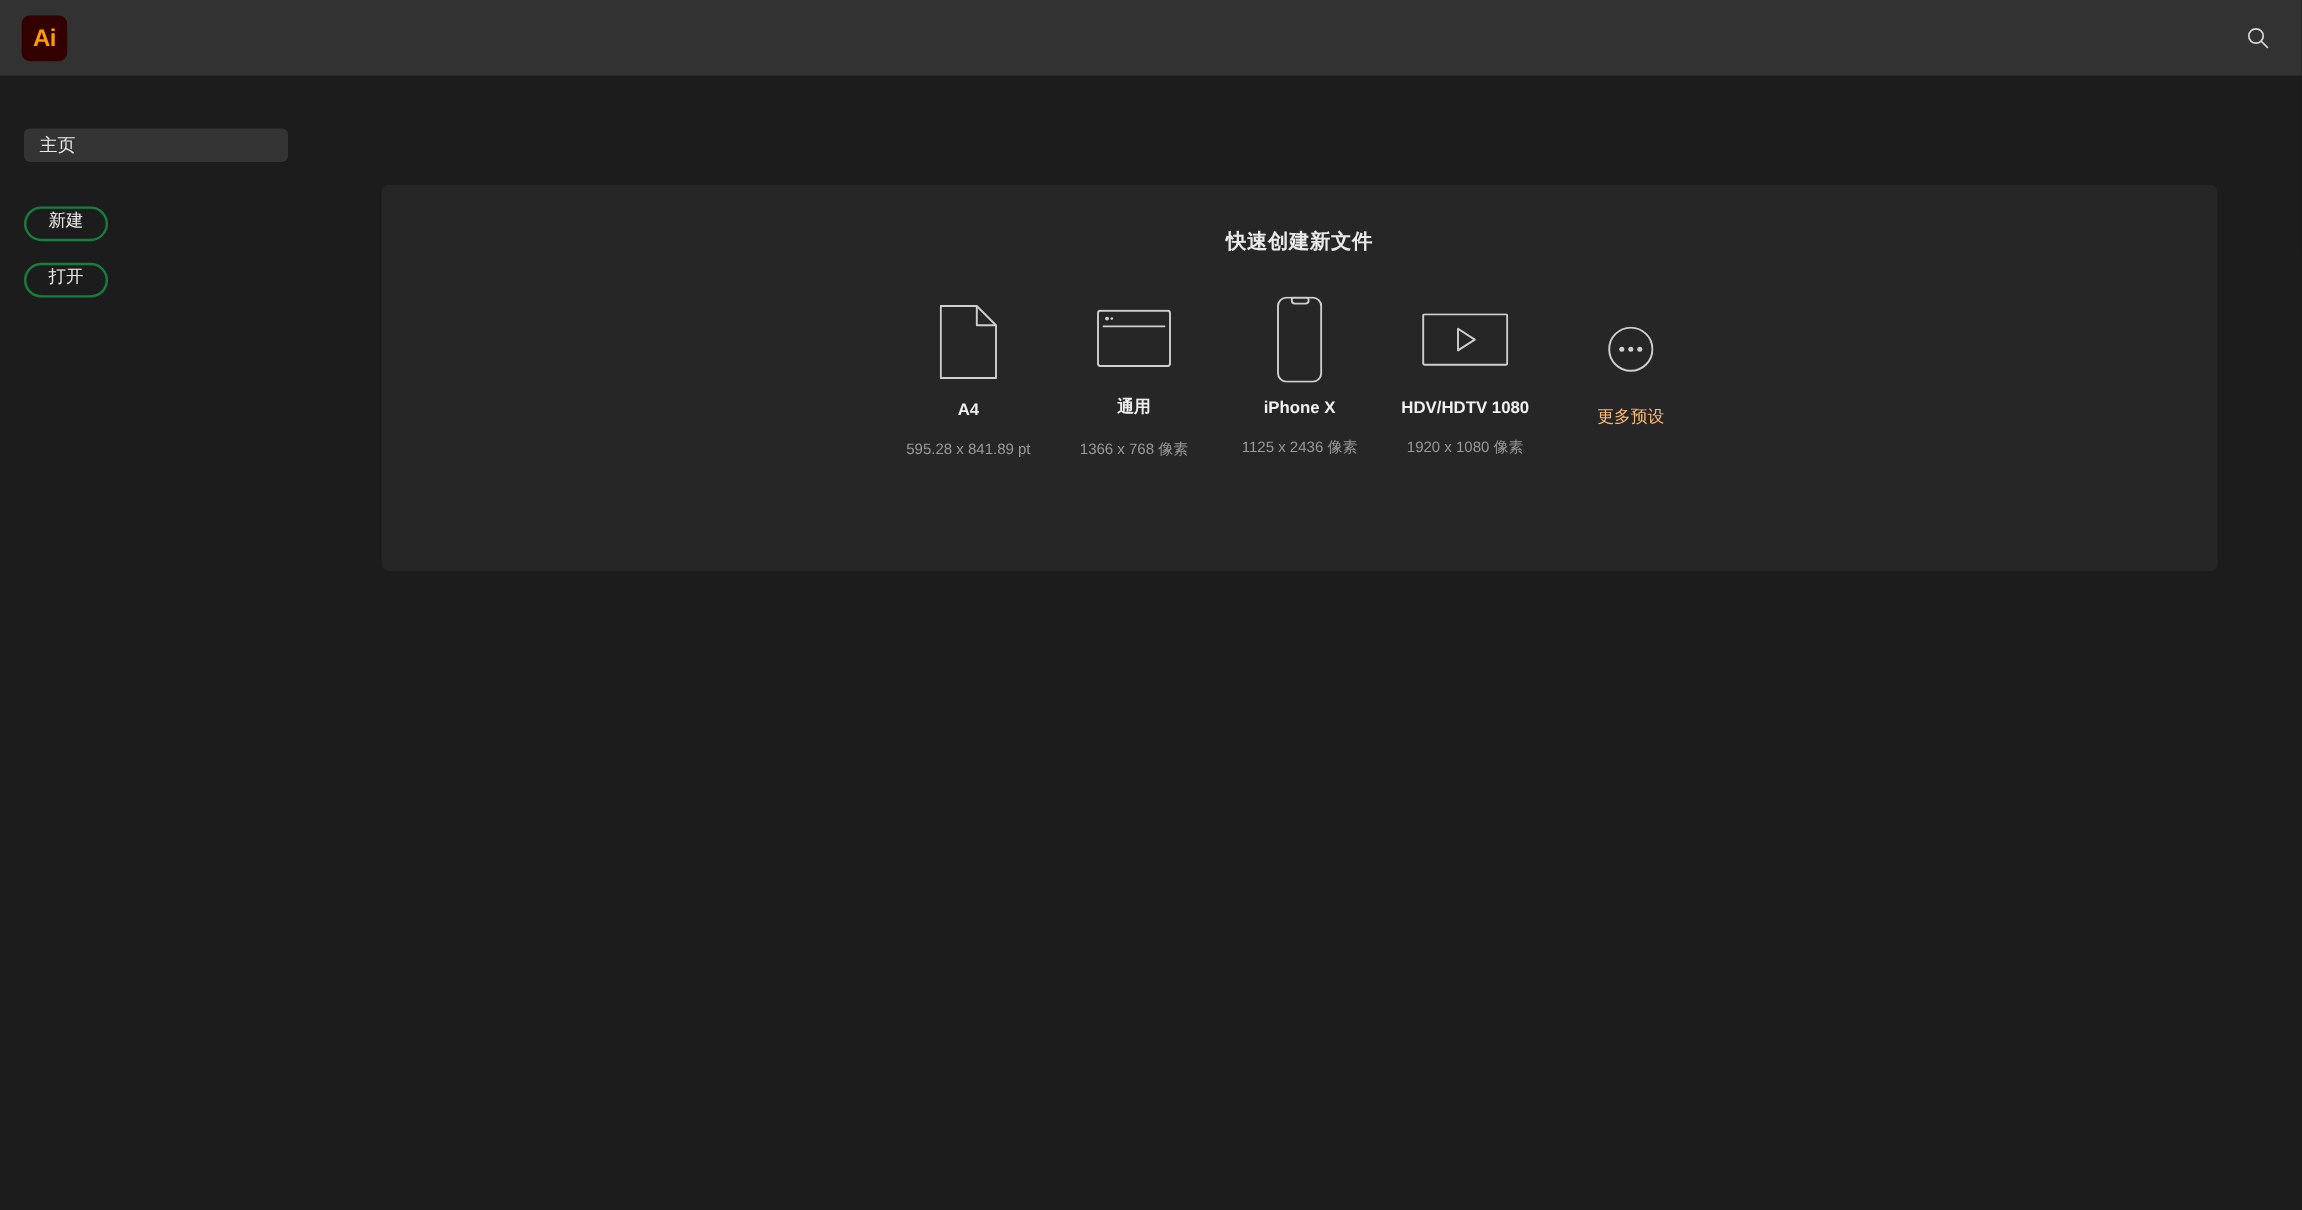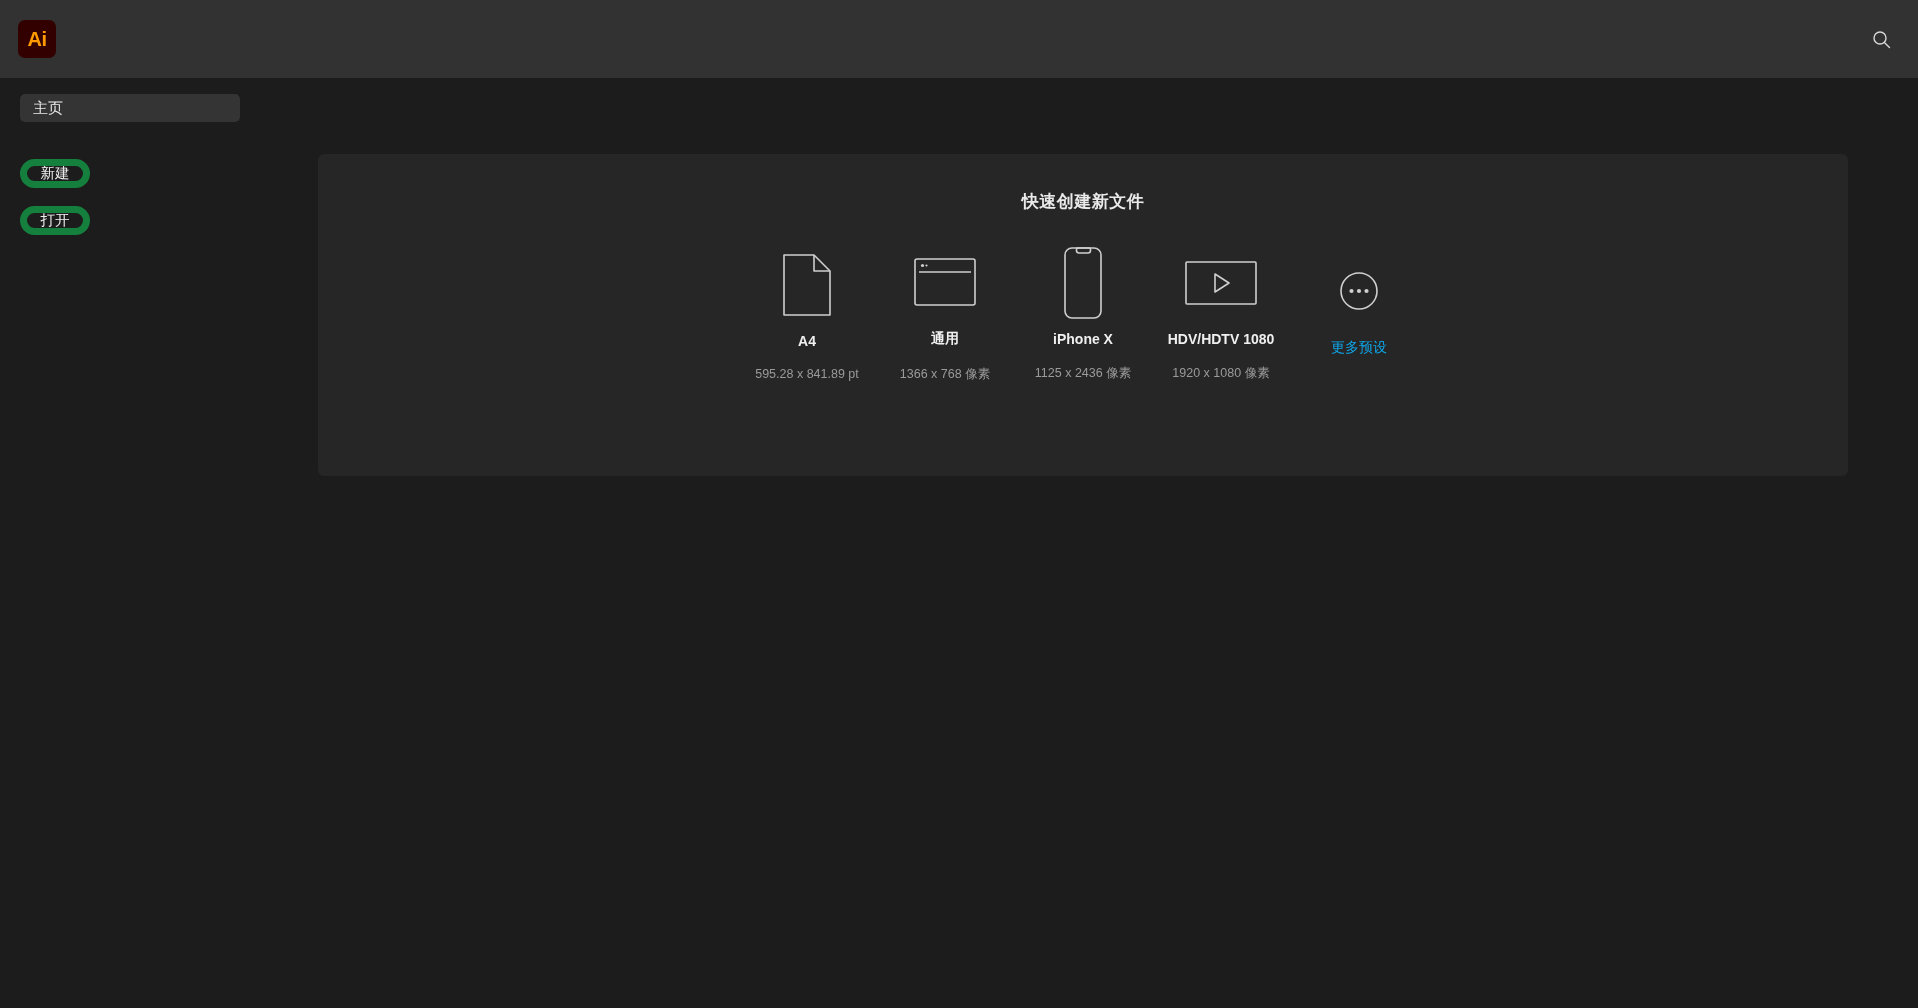--- a/index.html
+++ b/index.html
@@ -6,21 +6,21 @@
   html, body {
     width:1918px; height:1008px;
     background:#1c1c1c;
     font-family:"Liberation Sans","DejaVu Sans",sans-serif;
     overflow:hidden;
   }
 
   
   #topbar {
     position:absolute; left:0; top:0;
-    width:1918px; height:78px;
+    width:1918px; height:63px;
     background:#323232;
     display:flex; align-items:center;
   }
   #app-logo {
     width:38px; height:38px;
     margin-left:18px;
     border-radius:7px;
     background:#330000;
     display:flex; align-items:center; justify-content:center;
     color:#ff9a00;
@@ -31,44 +31,44 @@
   #search-icon-wrap {
     position:absolute; right:22px; top:50%;
     transform:translateY(-50%);
     width:30px; height:30px;
     display:flex; align-items:center; justify-content:center;
     cursor:pointer;
   }
 
   
   #sidebar {
-    position:absolute; left:0; top:50px;
+    position:absolute; left:0; top:63px;
     width:300px; height:734px;
   }
   .side-nav-item {
     margin:44px 0 0 20px;
     width:220px; height:28px;
     border-radius:5px;
     display:flex; align-items:center;
     padding-left:13px;
     font-size:15px;
     color:#e8e8e8;
     cursor:pointer;
   }
   .side-nav-item.selected { background:#343434; }
   #side-buttons { margin-top:37px; margin-left:20px; }
   .pill-button {
     width:70px; height:29px;
-    border:7px solid #15803d;
+    border:2px solid #15803d;
     border-radius:15px;
     background:transparent;
     color:#efefef;
     font-size:14.5px;
     font-family:"Liberation Sans","DejaVu Sans",sans-serif;
-    display:flex; align-items:center; justify-content:center;
+    display:flex; align-items:flex-start; justify-content:center;
     cursor:pointer;
     margin-bottom:18px;
   }
 
   
   #content-panel {
     position:absolute;
     left:318px; top:154px;
     width:1530px; height:322px;
     background:#262626;
@@ -100,21 +100,21 @@
     height:72px;
     display:flex; align-items:center; justify-content:center;
   }
   .preset-label {
     margin-top:12px;
     font-size:14px;
     font-weight:bold;
     color:#f0f0f0;
     white-space:nowrap;
   }
-  .preset-label.plain { font-weight:normal; color:#0ea5e9; }
+  .preset-label.plain { font-weight:normal; color:#fdba74; }
   .preset-sub {
     margin-top:18px;
     font-size:12.5px;
     color:#9a9a9a;
     white-space:nowrap;
   }
   svg { display:block; }
 </style>
 </head>
 <body>

